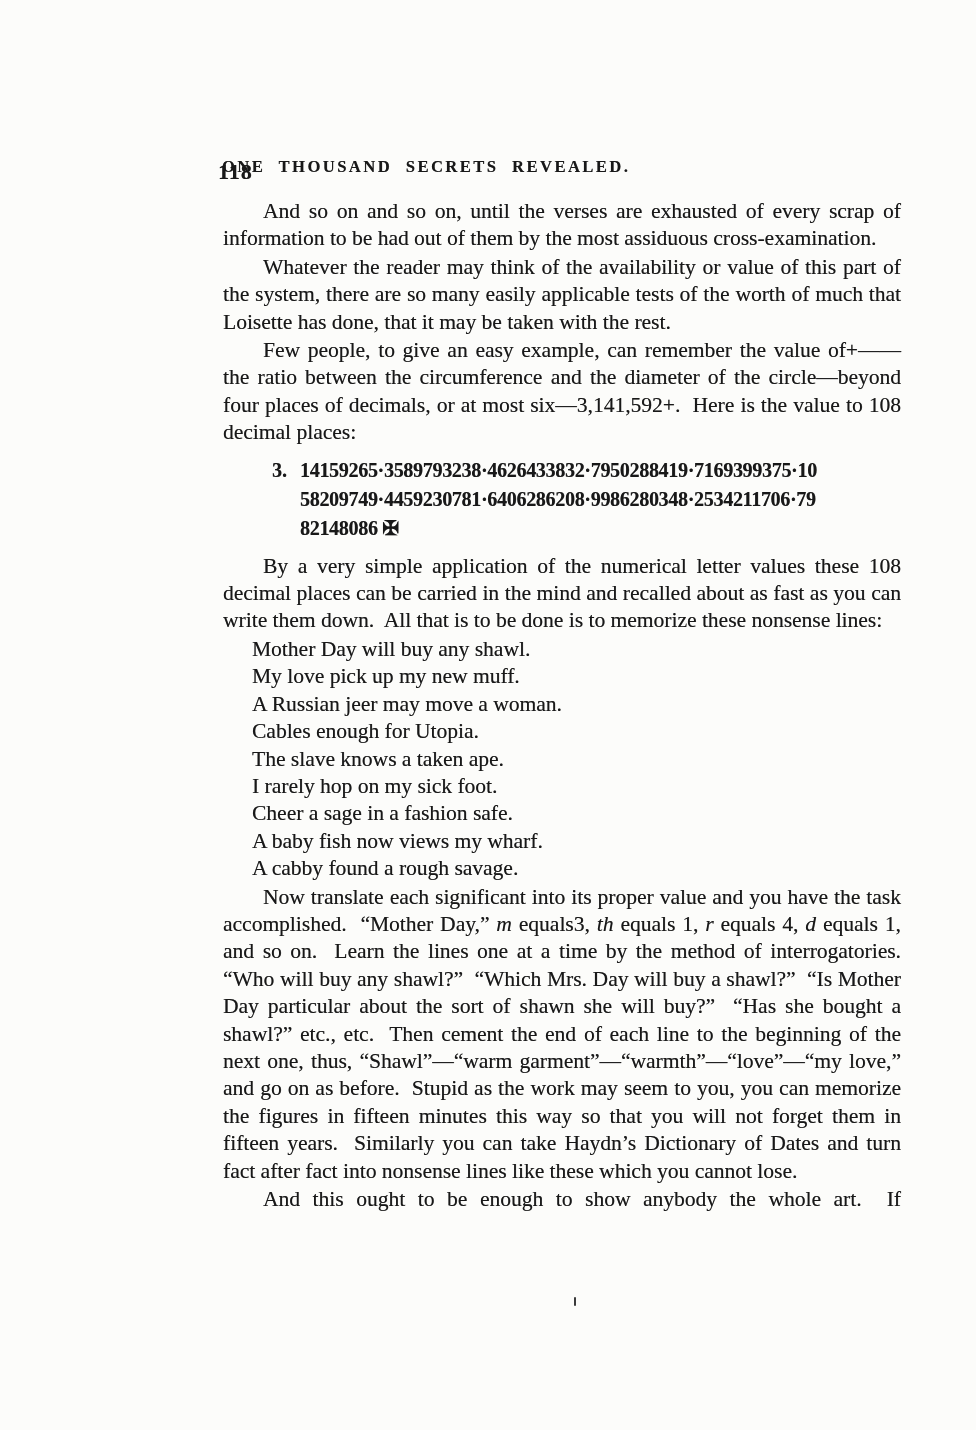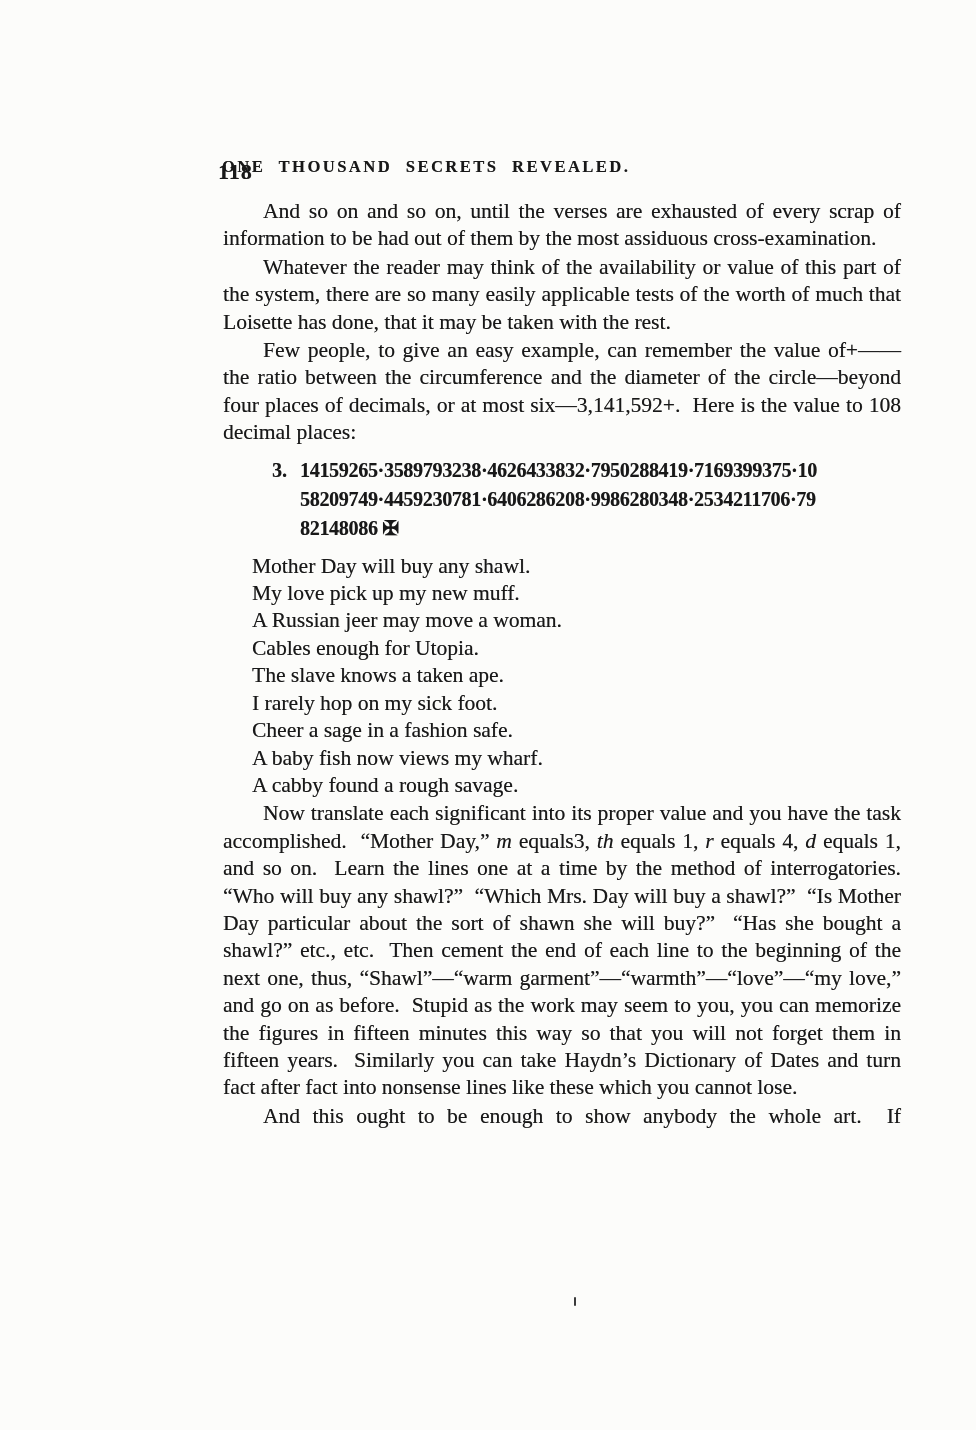--- a/index.html
+++ b/index.html
@@ -74,20 +74,21 @@
     <p class="indent">And so on and so on, until the verses are exhausted of every scrap of information to be had out of them by the most assiduous cross-examination.</p>
     <p class="indent">Whatever the reader may think of the availability or value of this part of the system, there are so many easily applicable tests of the worth of much that Loisette has done, that it may be taken with the rest.</p>
     <p class="indent">Few people, to give an easy example, can remember the value of+——the ratio between the circumference and the diameter of the circle—beyond four places of decimals, or at most six—3,141,592+.  Here is the value to 108 decimal places:</p>
 
     <div class="pi-block">
       <div class="pi-line"><span class="pi-label">3.</span><span>14159265·3589793238·4626433832·7950288419·7169399375·10</span></div>
       <div class="pi-line">58209749·4459230781·6406286208·9986280348·2534211706·79</div>
       <div class="pi-line">82148086 ✠</div>
     </div>
 
+    <p class="indent">By a very simple application of the numerical letter values these 108 decimal places can be carried in the mind and recalled about as fast as you can write them down.  All that is to be done is to memorize these nonsense lines:</p>
 
     <div class="verses">
       <div>Mother Day will buy any shawl.</div>
       <div>My love pick up my new muff.</div>
       <div>A Russian jeer may move a woman.</div>
       <div>Cables enough for Utopia.</div>
       <div>The slave knows a taken ape.</div>
       <div>I rarely hop on my sick foot.</div>
       <div>Cheer a sage in a fashion safe.</div>
       <div>A baby fish now views my wharf.</div>

